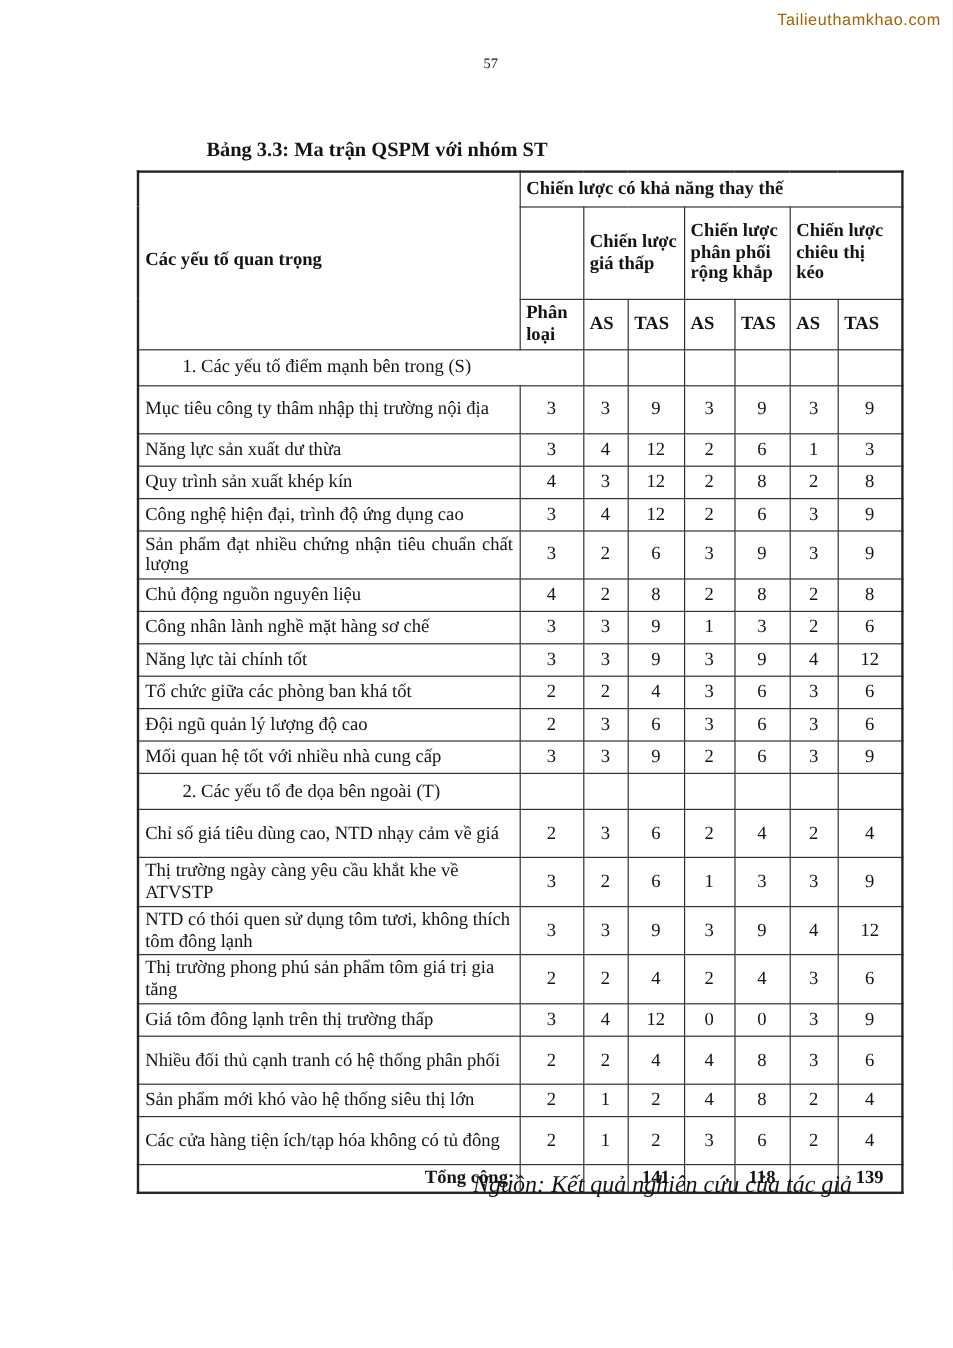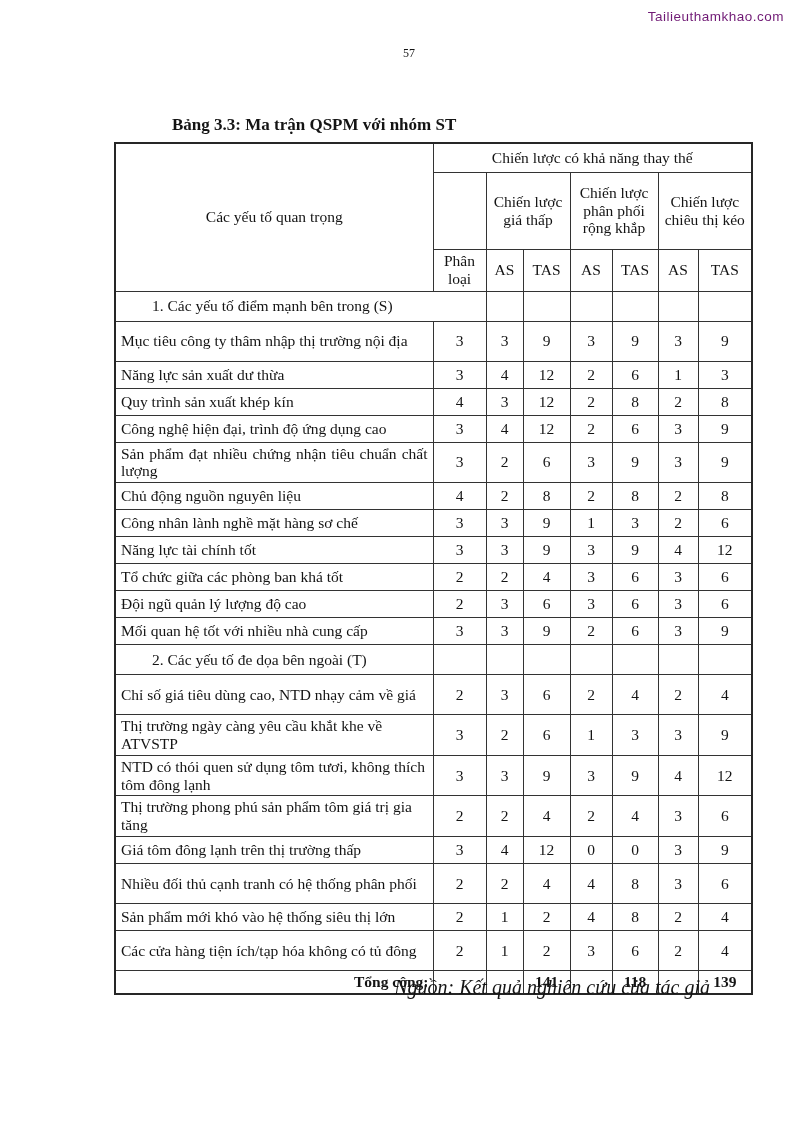--- a/index.html
+++ b/index.html
@@ -13,21 +13,21 @@
     font-family: "Liberation Serif", "DejaVu Serif", serif;
     color: #141414;
     overflow: hidden;
   }
   .watermark {
     position: absolute;
     top: 9px;
     right: 10px;
     font-family: "Liberation Sans", "DejaVu Sans", sans-serif;
     font-size: 13.5px;
-    color: #701a75;
+    color: #a16207;
     letter-spacing: 0.5px;
     text-shadow: 0 1px 0 #ffffff;
   }
   .page-number {
     position: absolute;
     top: 46px;
     left: 12px;
     width: 100%;
     text-align: center;
     font-size: 12px;
@@ -55,21 +55,21 @@
     color: #141414;
     border: 2px solid #262626;
   }
   table.qspm td {
     border: 1.5px solid #333333;
     padding: 2px 5px;
     vertical-align: middle;
     overflow: hidden;
   }
   
-  tr.hrow td { font-weight: normal; text-align: center; }
+  tr.hrow td { font-weight: bold; }
   tr.hrow1 td { height: 29px; }
   tr.hrow2 td { height: 77px; }
   tr.hrow3 td { height: 42px; }
   td.factor-head { vertical-align: middle; margin-top: 36px; }
   
   td.factor { text-align: left; }
   td.factor.justify { text-align: justify; }
   td.factor.section-label { font-weight: normal; padding-left: 36px; }
   td.factor.total-label { font-weight: bold; text-align: right; padding-right: 4px; }
   td.num { text-align: center; padding: 2px 2px; }

